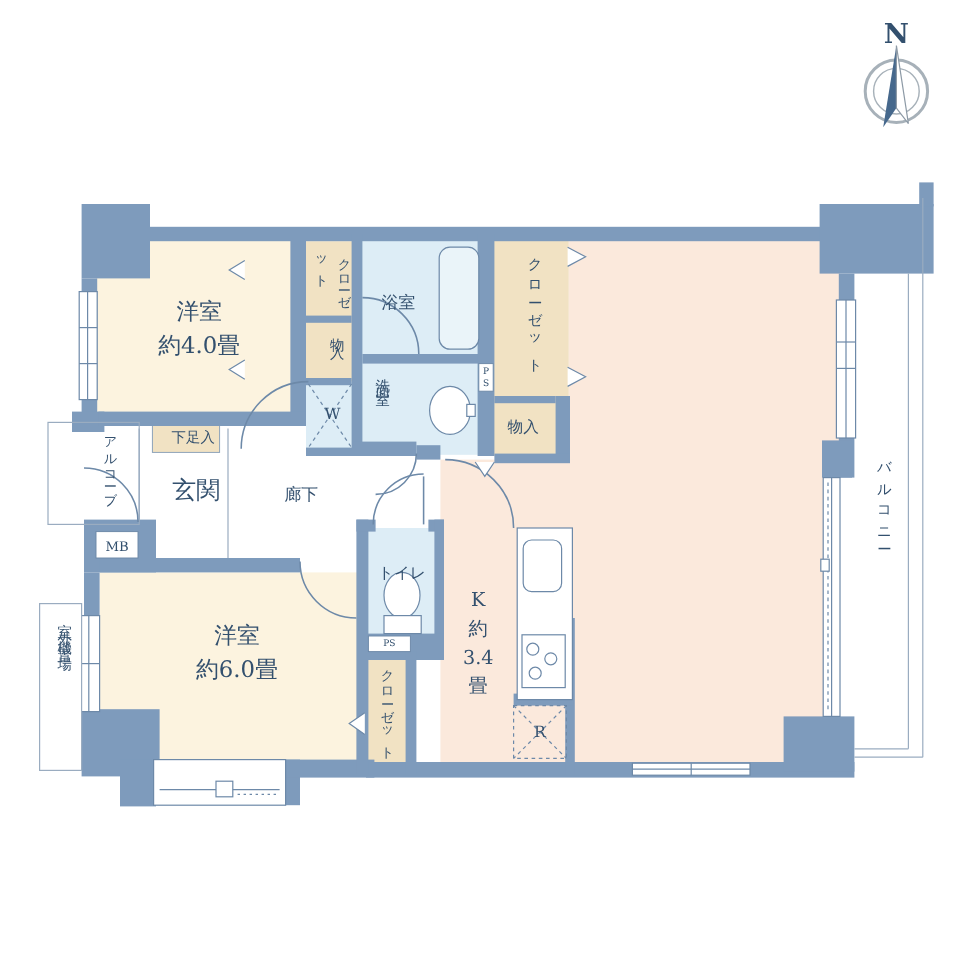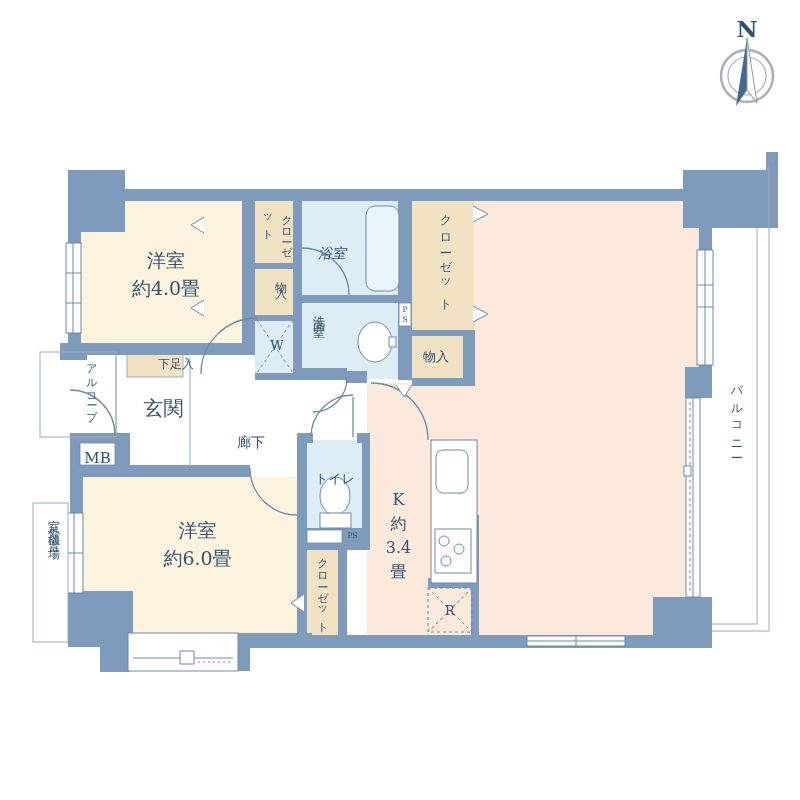--- a/index.html
+++ b/index.html
@@ -180,35 +180,35 @@
     <polygon points="747,38 736,106 747,90" fill="#46688c"></polygon>
     <polygon points="747,38 747,90 757,103" fill="#ffffff" stroke="#8d9aa6" stroke-width="1"></polygon>
   </g>
 </svg>
 
   <div class="lbl" style="left:86px;top:247px;width:160px;font-size:19px;">洋室
 約4.0畳</div>
   <div class="lbl v" style="left:254px;top:207px;width:42px;height:48px;font-size:11px;letter-spacing:2px;">クローゼット</div>
   <div class="lbl v" style="left:262px;top:272px;width:28px;height:44px;font-size:12px;letter-spacing:5px;">物入</div>
   <div class="lbl" style="left:262px;top:337px;width:30px;font-size:13px;">W</div>
-  <div class="lbl" style="left:302px;top:243px;width:60px;font-size:14px;font-style:italic;">浴室</div>
+  <div class="lbl" style="left:302px;top:243px;width:60px;font-size:14px;">浴室</div>
   <div class="lbl v" style="left:306px;top:306px;width:22px;height:68px;font-size:12px;letter-spacing:5px;">洗面室</div>
   <div class="lbl" style="left:398px;top:305px;width:14px;font-size:7.5px;line-height:1.3;">P
 S</div>
   <div class="lbl v" style="left:429px;top:206px;width:26px;height:126px;font-size:12px;letter-spacing:6px;">クローゼット</div>
   <div class="lbl" style="left:407px;top:348px;width:58px;font-size:13px;">物入</div>
-  <div class="lbl" style="left:128px;top:356px;width:66px;font-size:12px;text-align:right;">下足入</div>
+  <div class="lbl" style="left:128px;top:356px;width:66px;font-size:12px;">下足入</div>
   <div class="lbl" style="left:116px;top:394px;width:95px;font-size:20px;">玄関</div>
-  <div class="lbl" style="left:222px;top:403px;width:58px;font-size:14px;margin-top:29px;">廊下</div>
-  <div class="lbl" style="left:80px;top:448px;width:35px;font-size:15px;">MB</div>
+  <div class="lbl" style="left:222px;top:403px;width:58px;font-size:14px;">廊下</div>
+  <div class="lbl" style="left:80px;top:448px;width:35px;font-size:11px;">MB</div>
   <div class="lbl v" style="left:81px;top:356px;width:20px;height:80px;font-size:11px;letter-spacing:2px;">アルコーブ</div>
   <div class="lbl" style="left:115px;top:517px;width:165px;font-size:19px;">洋室
 約6.0畳</div>
   <div class="lbl" style="left:306px;top:470px;width:58px;font-size:13px;">トイレ</div>
-  <div class="lbl" style="left:307px;top:532px;width:35px;font-size:7.5px;line-height:1.1;padding-left:28px;">PS</div>
+  <div class="lbl" style="left:307px;top:532px;width:35px;font-size:7.5px;line-height:1.1;">PS</div>
   <div class="lbl v" style="left:312px;top:550px;width:20px;height:88px;font-size:11px;letter-spacing:3px;">クローゼット</div>
   <div class="lbl" style="left:376px;top:488px;width:45px;font-size:16px;line-height:1.5;">K
 約
 3.4
 畳</div>
   <div class="lbl" style="left:436px;top:602px;width:28px;font-size:13px;">R</div>
   <div class="lbl v" style="left:39px;top:510px;width:24px;height:130px;font-size:12px;letter-spacing:7px;">室外機置場</div>
   <div class="lbl v" style="left:722px;top:376px;width:24px;height:102px;font-size:12px;letter-spacing:5px;">バルコニー</div>
   <div class="lbl" style="left:732px;top:12px;width:30px;font-size:23px;font-weight:600;">N</div>
 </div>

